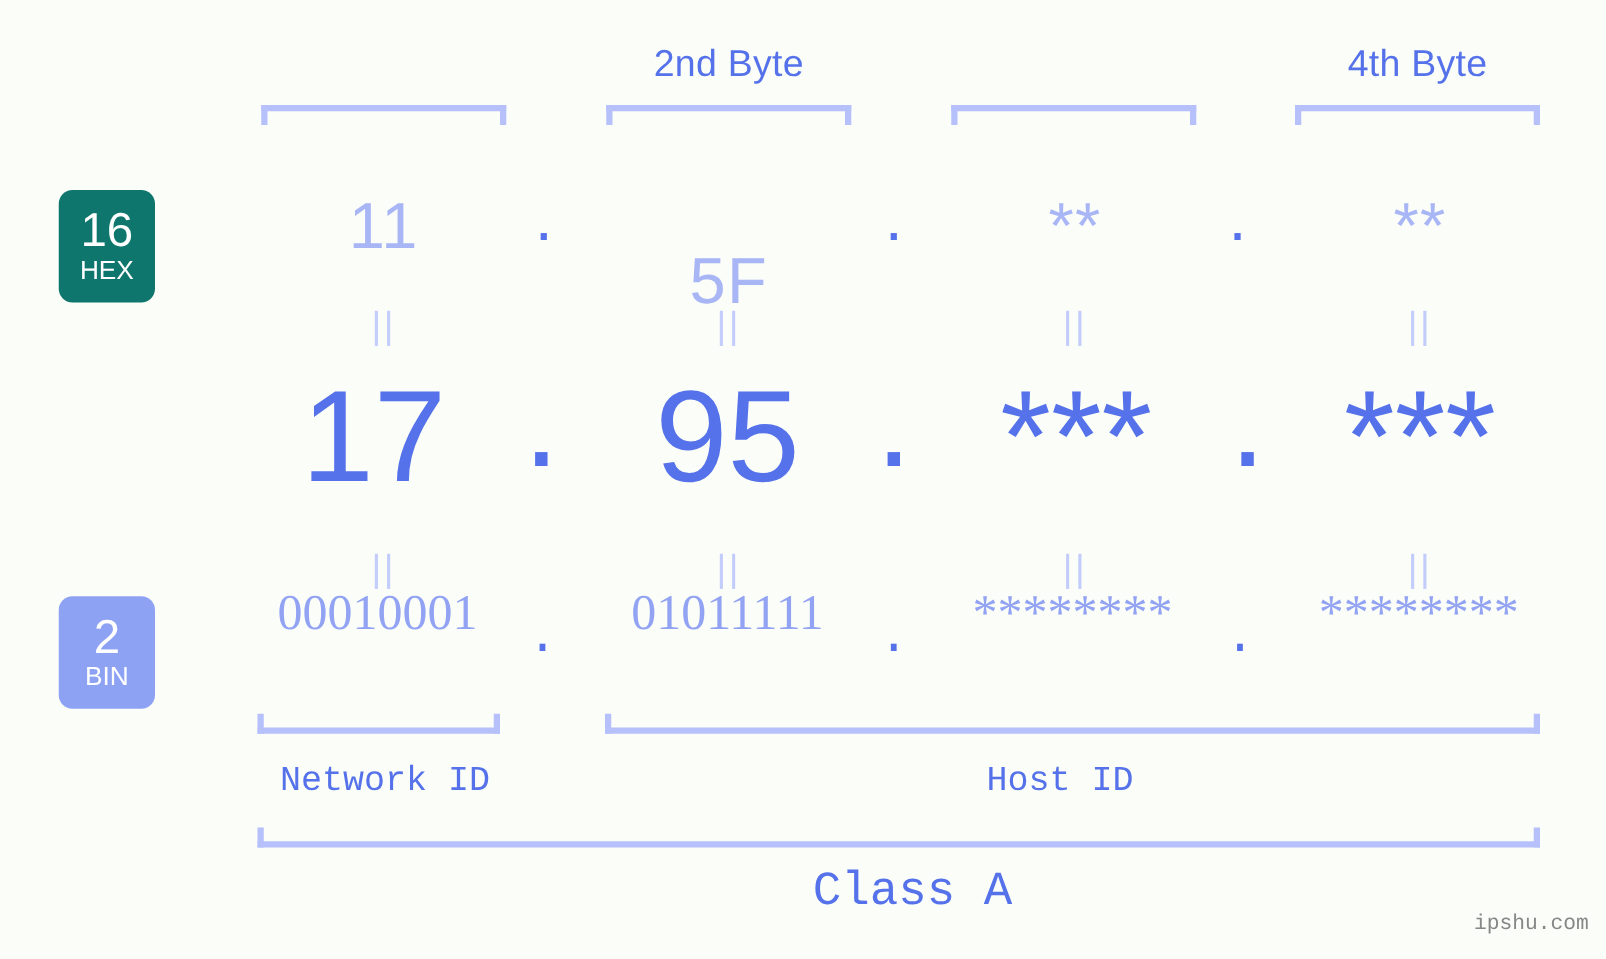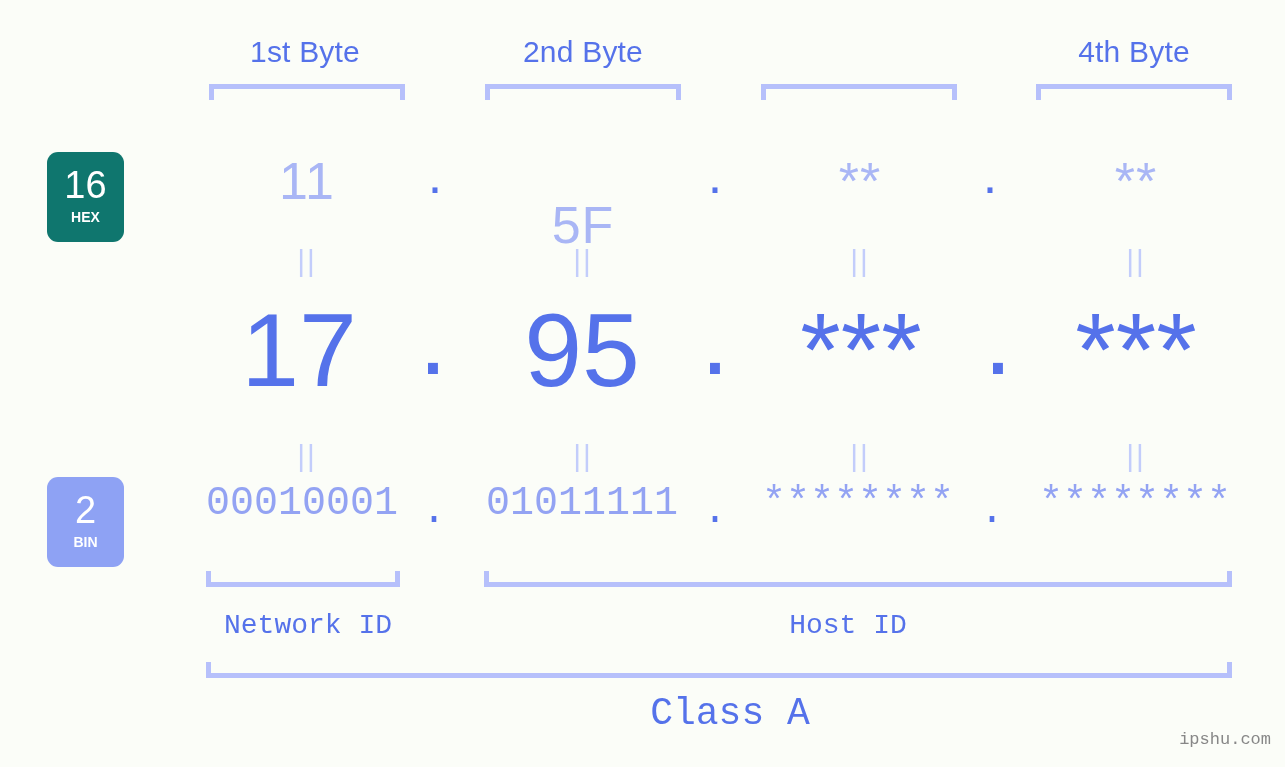--- a/index.html
+++ b/index.html
@@ -68,23 +68,23 @@
     flex-direction: column;
     align-items: center;
     justify-content: center;
   }
   .badge .num {
     font-size: 38px;
     line-height: 40px;
     font-weight: 400;
   }
   .badge .lbl {
-    font-size: 14px;
+    font-size: 21px;
     line-height: 24px;
-    font-weight: 700;
+    font-weight: 400;
   }
   .badge-hex { top: 152px;  height: 90px;  background: #0f766e; }
   .badge-dec { top: 312px;  height: 90px;  background: #8296ee; }
   .badge-bin { top: 477px;  height: 90px;  background: #8ea2f4; }
 
   
   .val {
     position: absolute;
     text-align: center;
     white-space: nowrap;
@@ -123,26 +123,26 @@
     top: 295px;
     height: 110px;
     line-height: 86px;
     font-size: 104px;
     color: #5572ea;
     font-family: "Liberation Sans", sans-serif;
   }
 
   
   .row-bin .val {
-    top: 476px;
+    top: 462px;
     height: 56px;
     line-height: 56px;
     font-size: 40px;
     color: #93a3f3;
-    font-family: Liberation Mono, monospace;
+    font-family: Liberation Serif, serif;
     letter-spacing: 0px;
   }
   .row-bin .dot {
     top: 490px;
     height: 56px;
     line-height: 44px;
     font-size: 40px;
     color: #5572ea;
     font-family: "Liberation Mono", monospace;
   }
@@ -187,21 +187,20 @@
     font-size: 17px;
     color: #878787;
     white-space: nowrap;
   }
 </style>
 </head>
 <body>
 
 <div id="stage">
 
-  <div class="byte-head" style="left:205px; width:200px;">1st Byte</div>
   <div class="byte-head" style="left:483px; width:200px;">2nd Byte</div>
   <div class="byte-head" style="left:1034px; width:200px;">4th Byte</div>
 
   <div class="bracket bracket-down" style="left:209px; top:84px; width:196px;"></div>
   <div class="bracket bracket-down" style="left:485px; top:84px; width:196px;"></div>
   <div class="bracket bracket-down" style="left:761px; top:84px; width:196px;"></div>
   <div class="bracket bracket-down" style="left:1036px; top:84px; width:196px;"></div>
 
   <div class="badge badge-hex">
     <span class="num">16</span>

